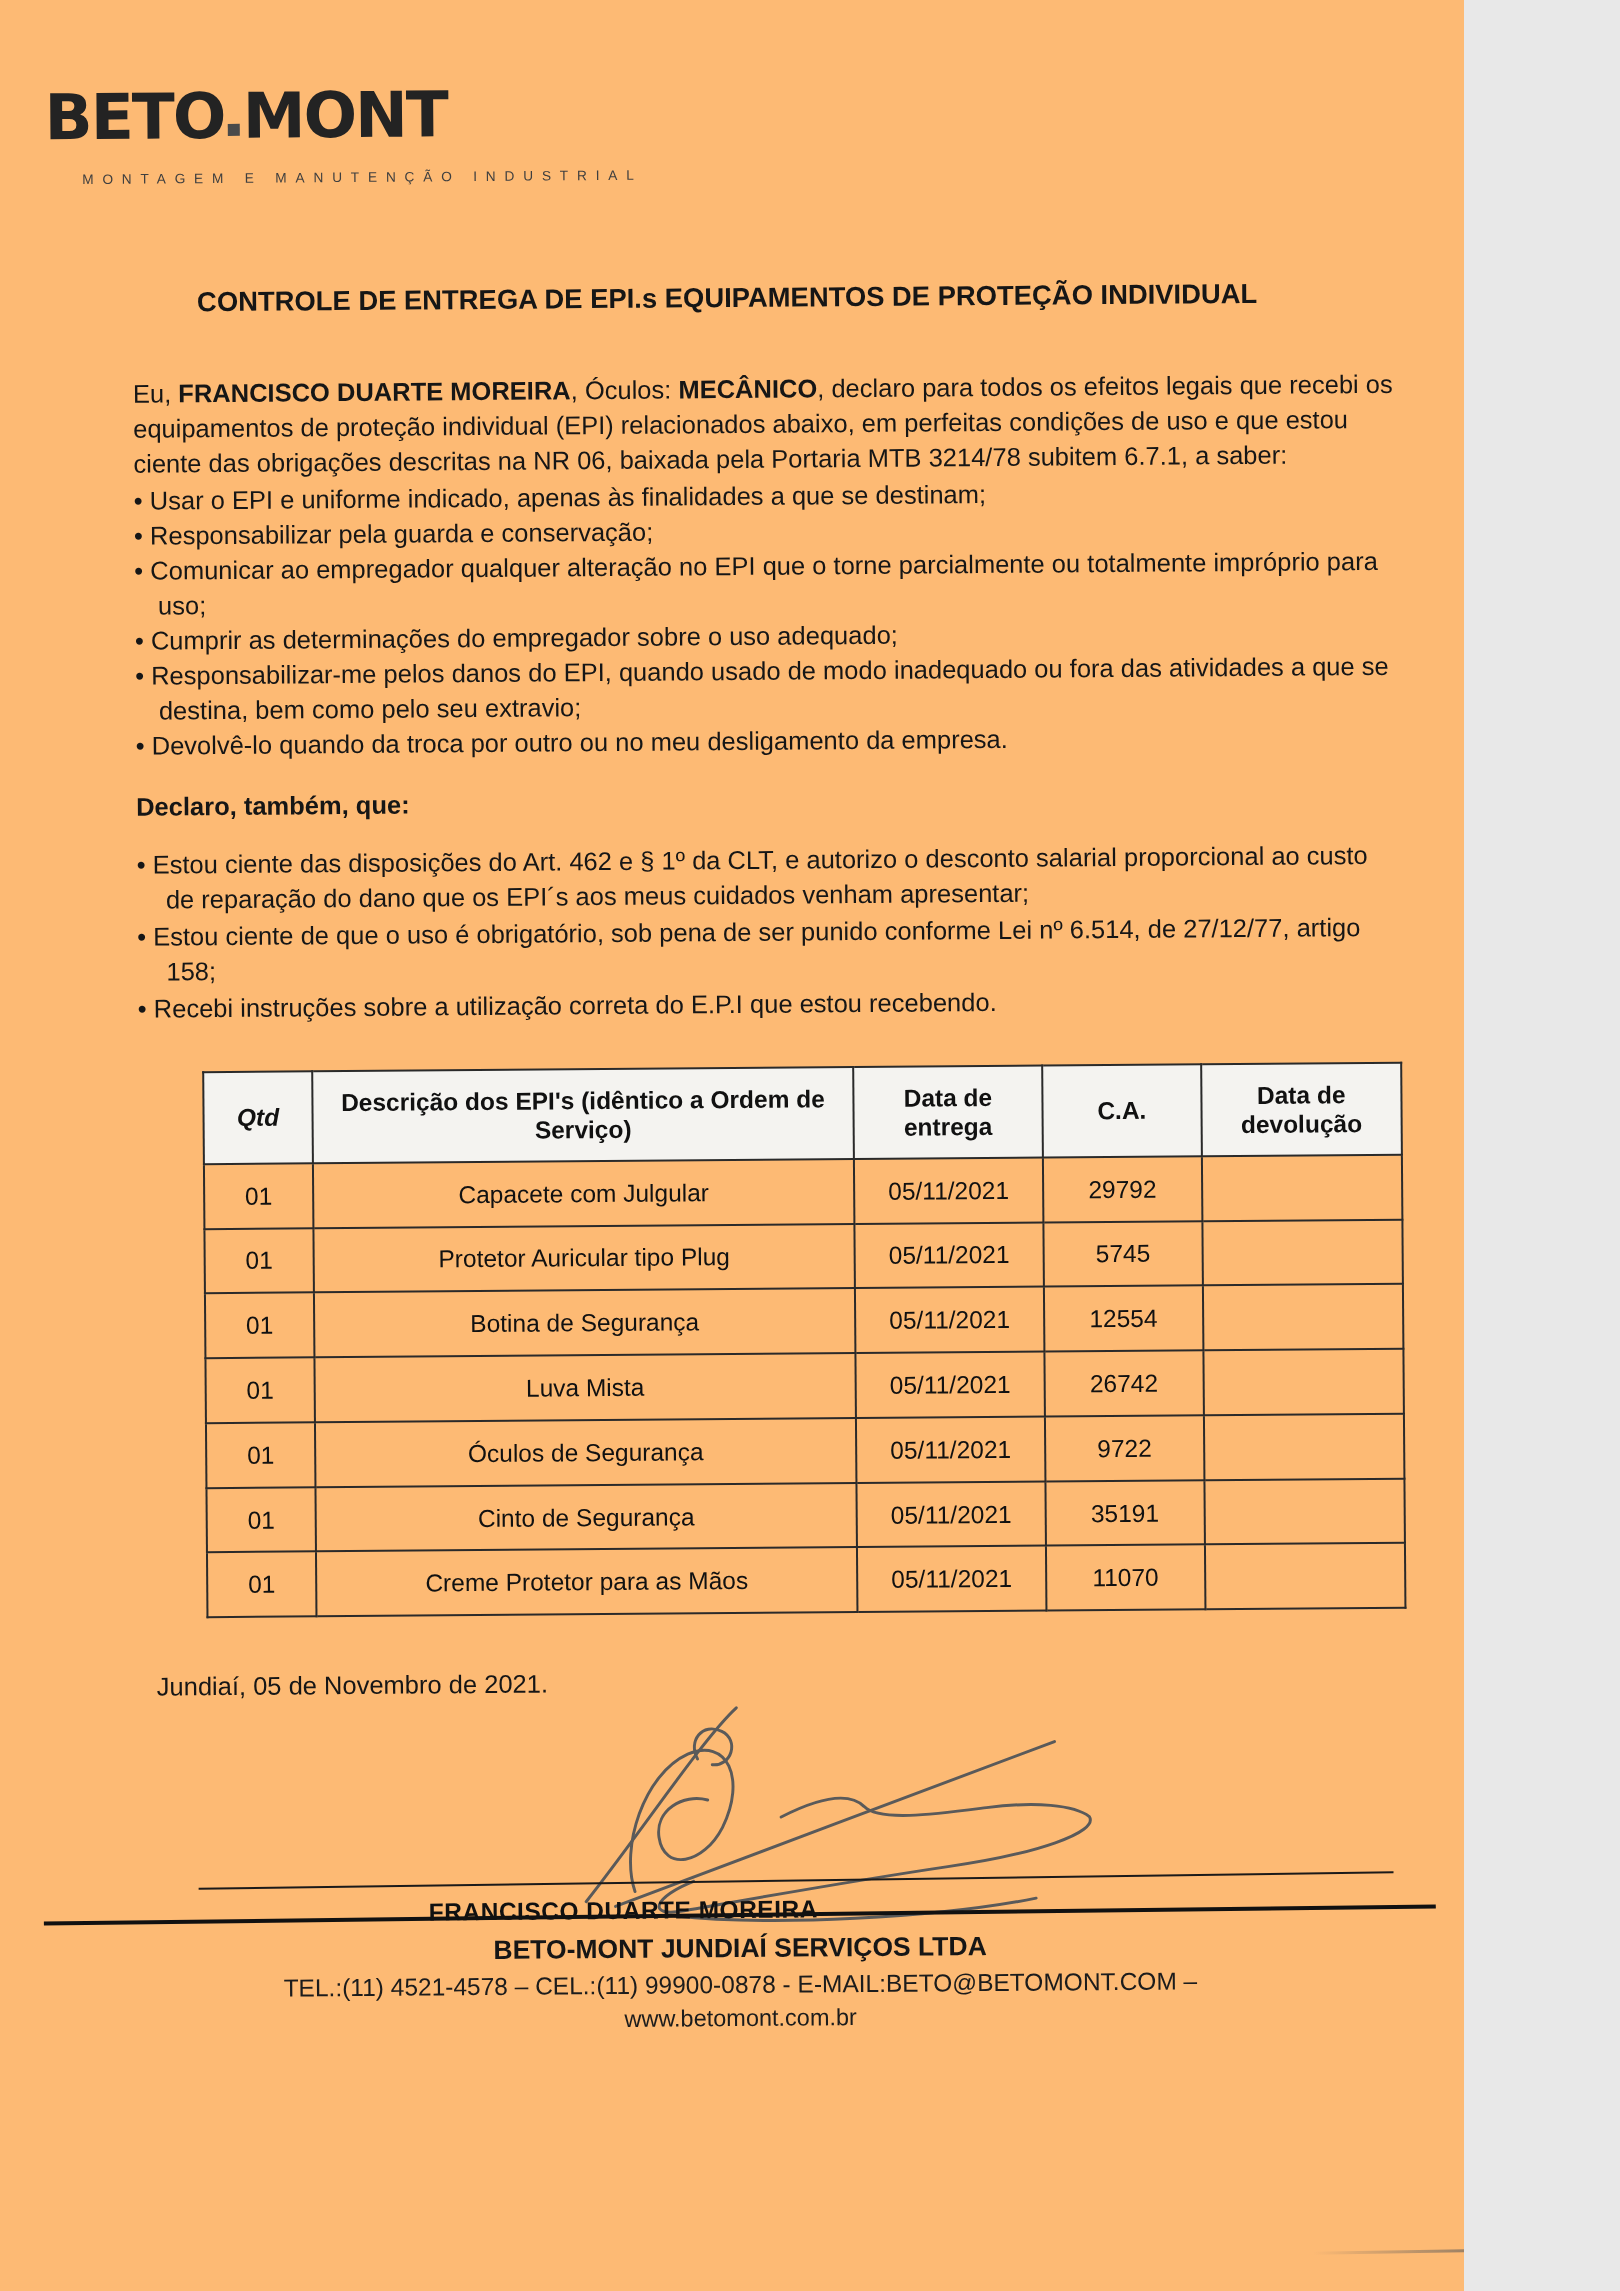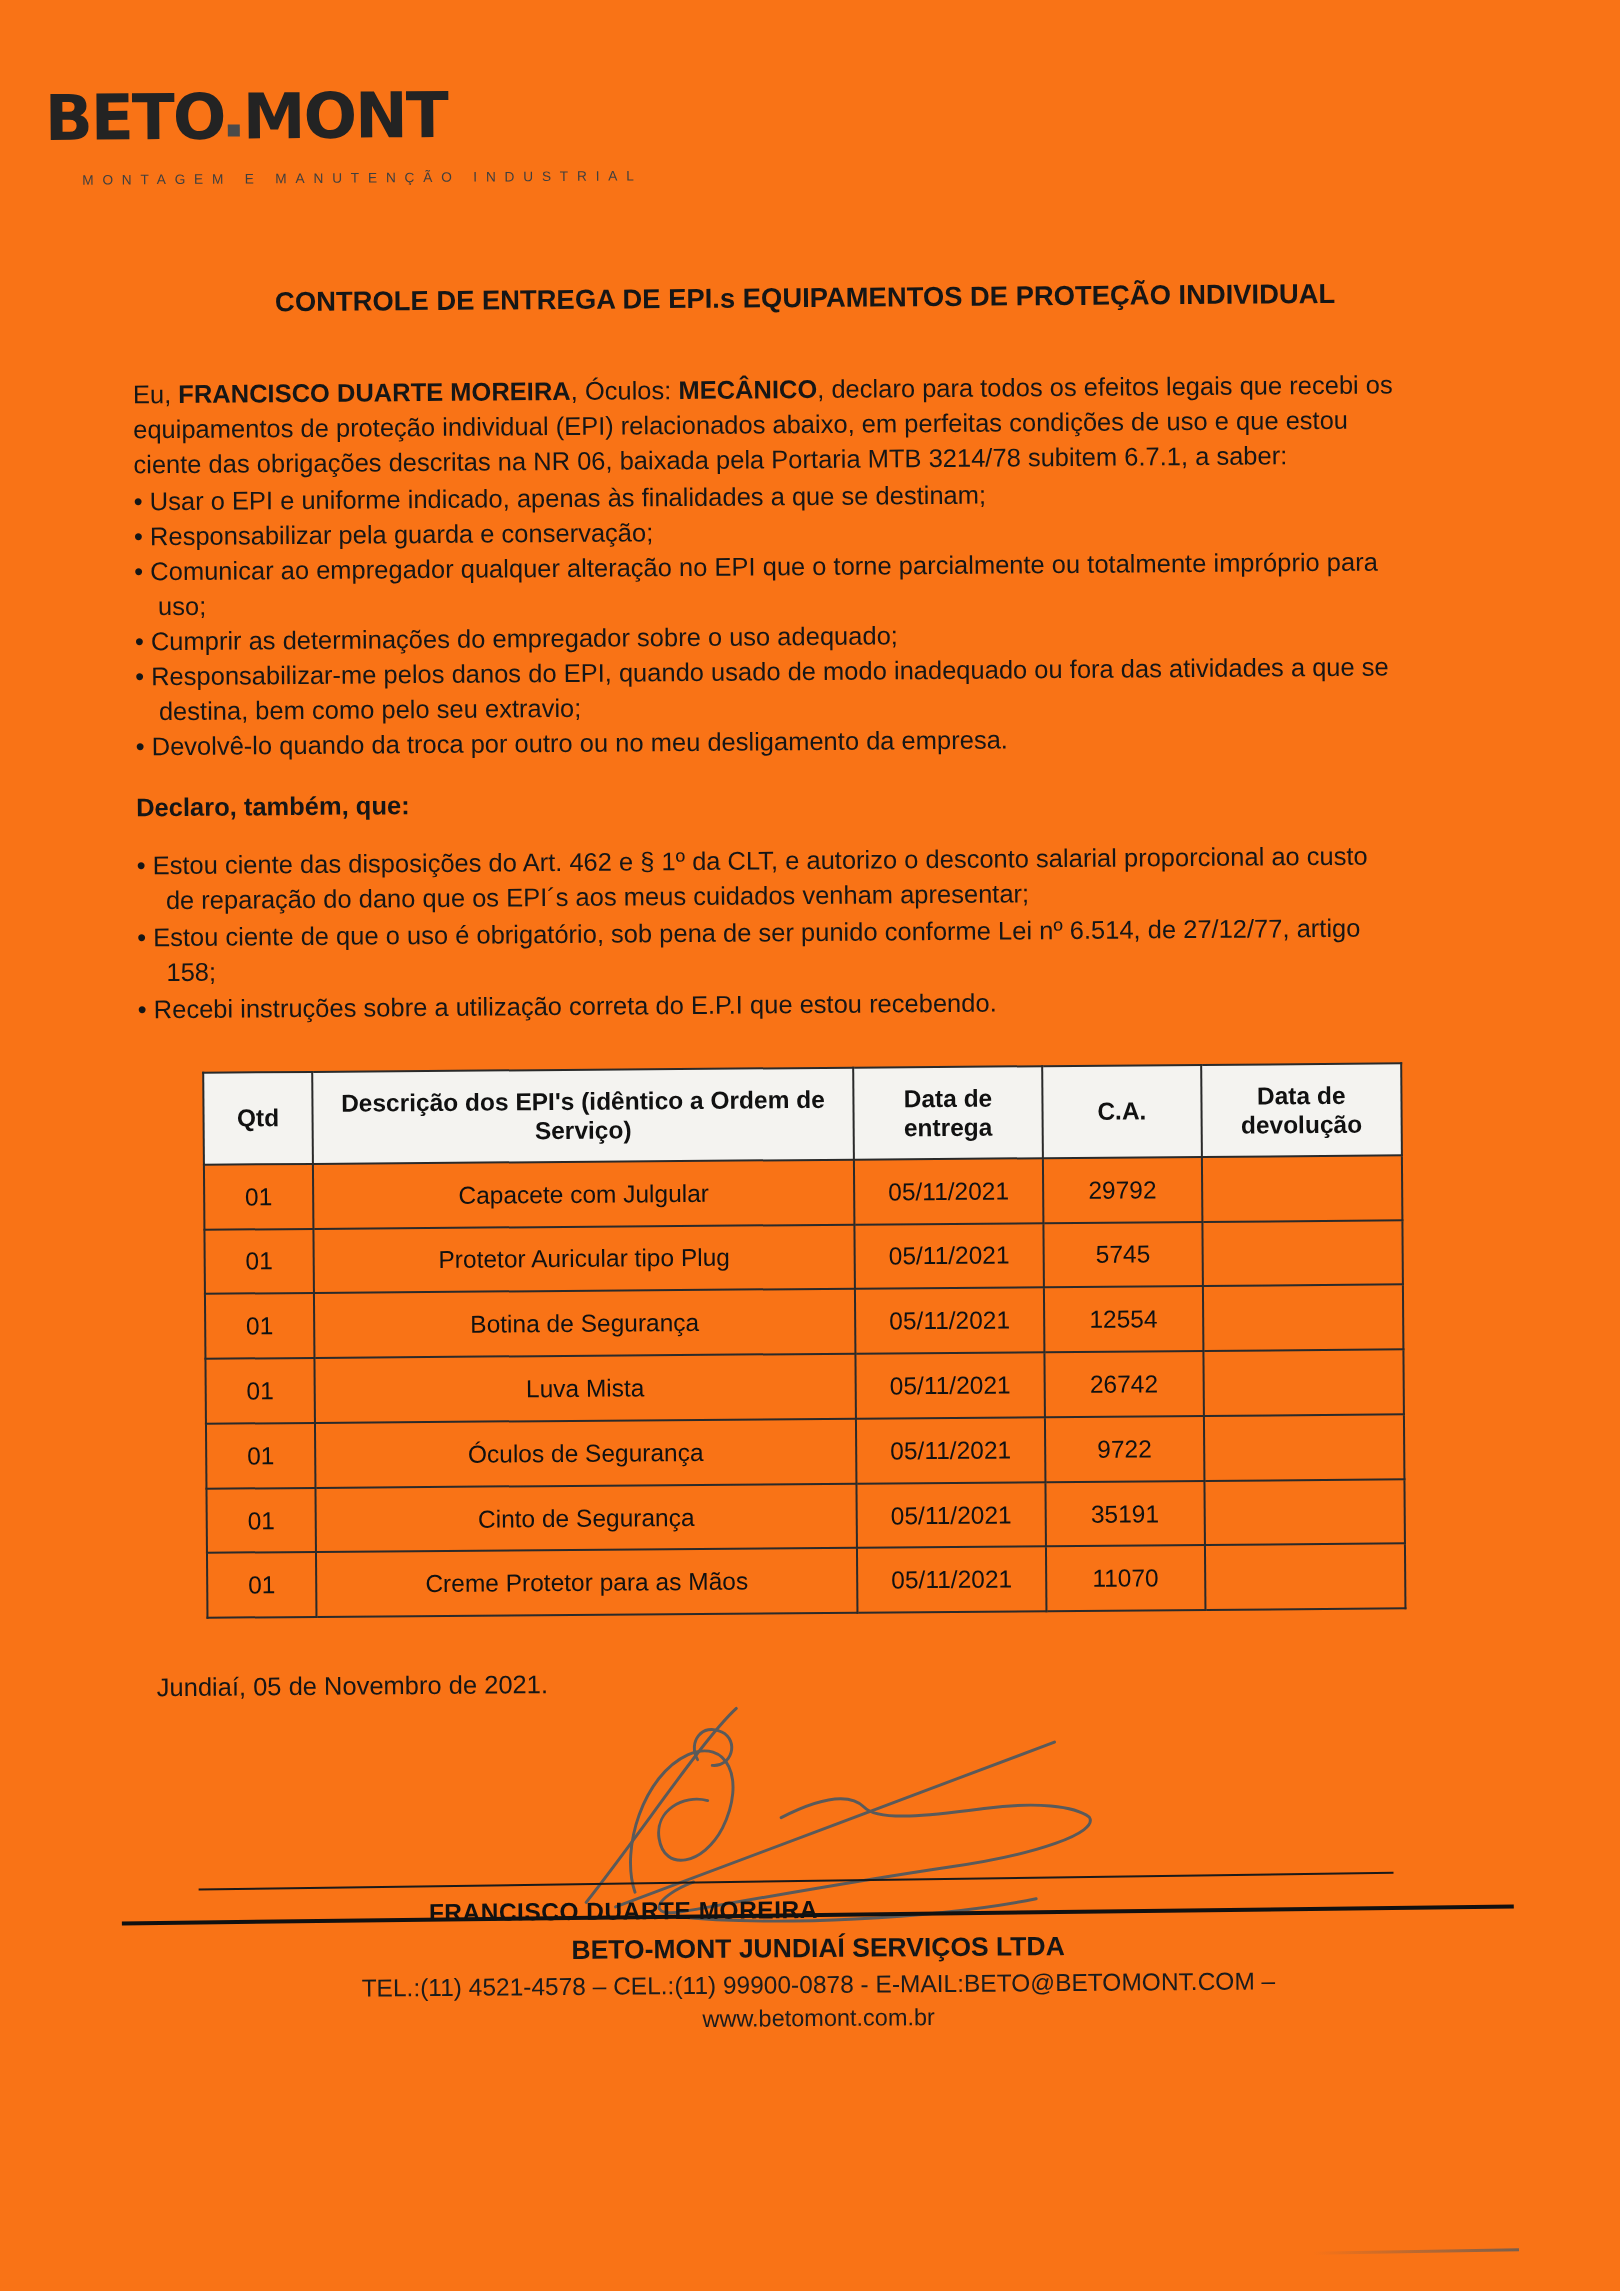--- a/index.html
+++ b/index.html
@@ -1,19 +1,19 @@
 <!DOCTYPE html>
 <html><head>
 <meta charset="utf-8">
 <style>
   html,body{margin:0;padding:0;background:#e8e8e8;}
   .page{
     position:relative;
-    width:1620px;height:2292px;
-    background:#f97316;
+    width:1464px;height:2292px;
+    background:#fdba74;
     overflow:hidden;
     font-family:"Liberation Sans","DejaVu Sans",sans-serif;
     color:#1a1a1a;
   }
   .scan{
     position:absolute;inset:0;
     transform:rotate(-0.45deg);
     transform-origin:50% 40%;
   }
 
@@ -64,21 +64,21 @@
   }
   table.epi th,table.epi td{
     border:2px solid #2a2a2a;text-align:center;vertical-align:middle;
     padding:3.9px 7.8px;
   }
   table.epi th{
     background:#f4f3f0;font-weight:bold;font-size:24.5px;line-height:29px;
     height:82px;
   }
   table.epi td{height:55px;}
-  .col-qtd{width:94px;}
+  .col-qtd{width:94px;font-style:italic;}
   .col-desc{width:545px;}
   .col-entrega{width:174px;}
   .col-ca{width:145px;}
   .col-dev{width:186px;}
 
   
   .dateline{margin:51px 0 0 13.7px;font-size:25.5px;}
   .sig-zone{position:relative;height:245px;margin-top:5.9px;}
   .sig-svg{position:absolute;left:382px;top:-5.9px;}
   .sig-line{

